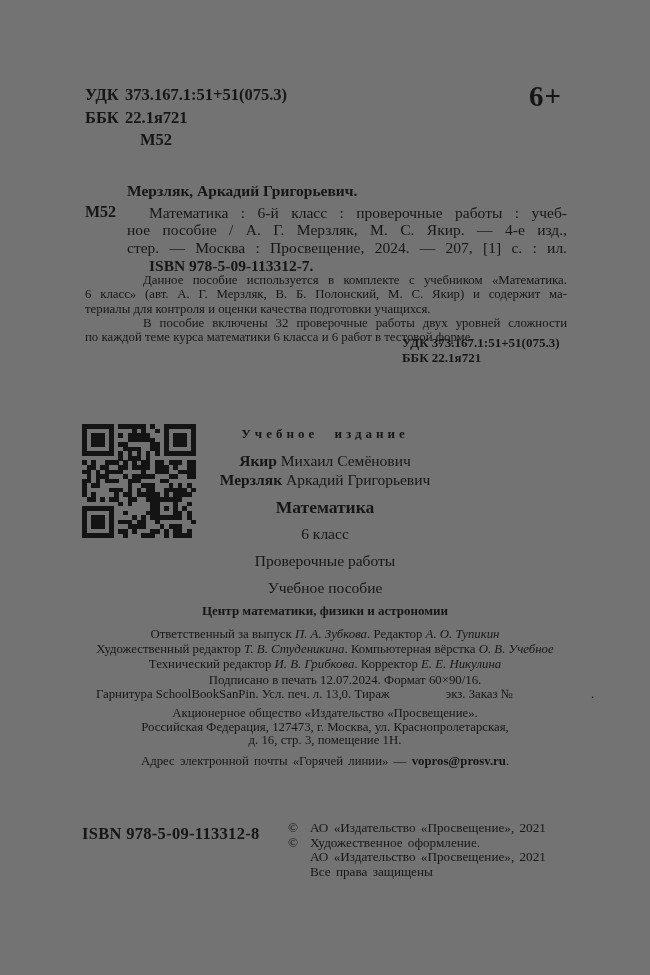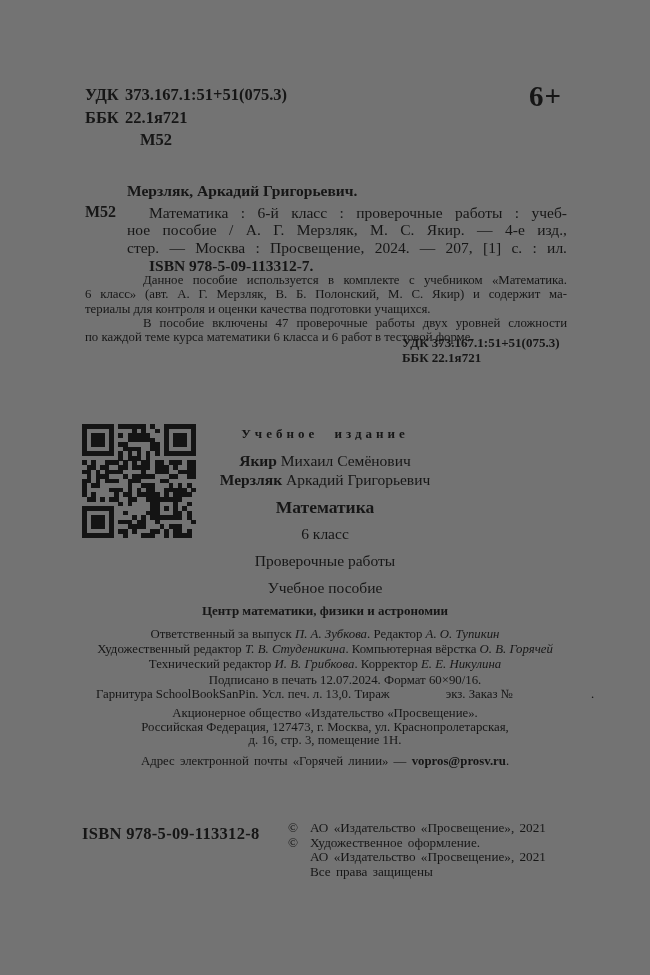--- a/index.html
+++ b/index.html
@@ -73,21 +73,21 @@
     <div class="jline ind2">Математика : 6-й класс : проверочные работы : учеб-</div>
     <div class="jline">ное пособие / А. Г. Мерзляк, М. С. Якир. — 4-е изд.,</div>
     <div class="jline">стер. — Москва : Просвещение, 2024. — 207, [1] с. : ил.</div>
     <div class="b ind2">ISBN 978-5-09-113312-7.</div>
   </div>
 
   <div class="annotation">
     <div class="jline ind">Данное пособие используется в комплекте с учебником «Математика.</div>
     <div class="jline">6 класс» (авт. А. Г. Мерзляк, В. Б. Полонский, М. С. Якир) и содержит ма-</div>
     <div>териалы для контроля и оценки качества подготовки учащихся.</div>
-    <div class="jline ind">В пособие включены 47 проверочные работы двух уровней сложности</div>
+    <div class="jline ind">В пособие включены 32 проверочные работы двух уровней сложности</div>
     <div>по каждой теме курса математики 6 класса и 6 работ в тестовой форме.</div>
   </div>
 
   <div class="ann-codes">
     <div>УДК 373.167.1:51+51(075.3)</div>
     <div>ББК 22.1я721</div>
   </div>
 
   <div class="qr">
     <svg id="qr-svg" viewBox="0 0 114 114" width="114" height="114">
@@ -430,21 +430,21 @@
   </div>
 
   <div class="cline title">Математика</div>
   <div class="cline grade">6 класс</div>
   <div class="cline subtitle">Проверочные работы</div>
   <div class="cline booktype">Учебное пособие</div>
   <div class="cline center-org">Центр математики, физики и астрономии</div>
 
   <div class="cline credits">
     <div><span>Ответственный за выпуск </span><span class="it">П. А. Зубкова</span><span>. Редактор </span><span class="it">А. О. Тупикин</span></div>
-    <div><span>Художественный редактор </span><span class="it">Т. В. Студеникина</span><span>. Компьютерная вёрстка </span><span class="it">О. В. Горячей</span></div>
+    <div><span>Художественный редактор </span><span class="it">Т. В. Студеникина</span><span>. Компьютерная вёрстка </span><span class="it">О. В. Учебное</span></div>
     <div><span>Технический редактор </span><span class="it">И. В. Грибкова</span><span>. Корректор </span><span class="it">Е. Е. Никулина</span></div>
   </div>
 
   <div class="cline printinfo">
     <div>Подписано в печать 12.07.2024. Формат 60×90/16.</div>
     <div><span>Гарнитура SchoolBookSanPin. Усл. печ. л. 13,0. Тираж</span><span class="gap1"></span><span>экз. Заказ №</span><span class="gap2"></span><span>.</span></div>
   </div>
 
   <div class="cline publisher">
     <div>Акционерное общество «Издательство «Просвещение».</div>

